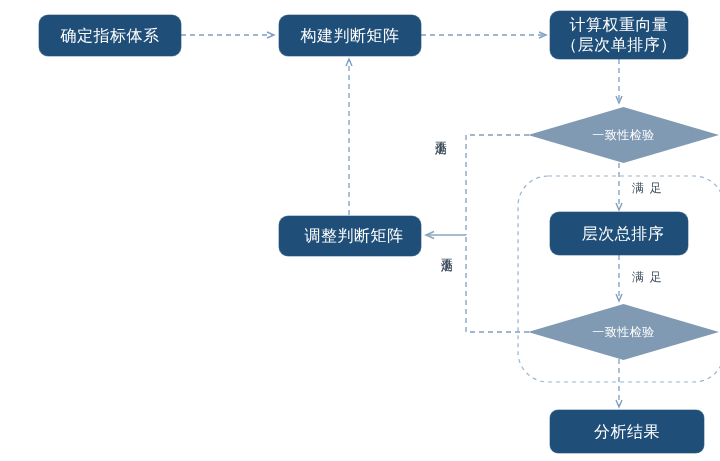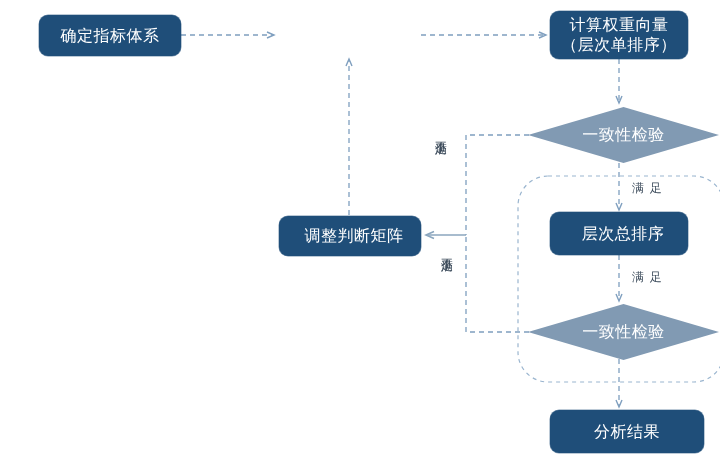--- a/index.html
+++ b/index.html
@@ -53,21 +53,21 @@
   .diamond-wrap {
     position: absolute;
     z-index: 3;
     display: flex;
     align-items: center;
     justify-content: center;
   }
   .diamond-label {
     position: relative;
     color: #ffffff;
-    font-size: 16px;
+    font-size: 12px;
     letter-spacing: 0.5px;
     z-index: 4;
     pointer-events: none;
   }
   .edge-label {
     position: absolute;
     color: #3b4a5a;
     font-size: 12px;
     letter-spacing: 1px;
     z-index: 3;
@@ -116,20 +116,23 @@
 
     <path d="M500,332 L437,332 L437,236" fill="none" stroke="#7f9fbf" stroke-width="1.3" stroke-dasharray="5,4"></path>
 
     <rect x="489" y="176" width="206" height="206" rx="30" ry="30" fill="none" stroke="#9ab5cf" stroke-width="1.2" stroke-dasharray="4,4"></rect>
   </svg>
 
   <div class="node box" style="left:10px; top:15px; width:142px; height:41px;">
     <span class="lines">确定指标体系</span>
   </div>
 
+  <div class="node box" style="left:250px; top:15px; width:142px; height:41px;">
+    <span class="lines">构建判断矩阵</span>
+  </div>
 
   <div class="node box" style="left:521px; top:11px; width:138px; height:48px;">
     <span class="lines">
       <span>计算权重向量</span>
       <span>（层次单排序）</span>
     </span>
   </div>
 
   <div class="diamond-wrap" style="left:499px; top:107px; width:191px; height:56px;">
     <svg width="191" height="56" viewBox="0 0 191 56" style="position:absolute;left:0;top:0;">
@@ -146,21 +149,21 @@
     <svg width="191" height="56" viewBox="0 0 191 56" style="position:absolute;left:0;top:0;">
       <polygon points="95.5,0 191,28 95.5,56 0,28" fill="#819ab3"></polygon>
     </svg>
     <span class="diamond-label">一致性检验</span>
   </div>
 
   <div class="node box" style="left:250px; top:216px; width:142px; height:40px;padding-left:8px;">
     <span class="lines">调整判断矩阵</span>
   </div>
 
-  <div class="node box" style="left:521px; top:410px; width:154px; height:43px;">
+  <div class="node box" style="left:521px; top:410px; width:154px; height:43px;border-radius:8px;">
     <span class="lines">分析结果</span>
   </div>
 
   <div class="edge-label vertical" style="left:404px; top:132px;">不满足</div>
 
   <div class="edge-label vertical" style="left:410px; top:249px;">不满足</div>
 
   <div class="edge-label" style="left:603px; top:180px;">满 足</div>
 
   <div class="edge-label" style="left:603px; top:269px;">满 足</div>

